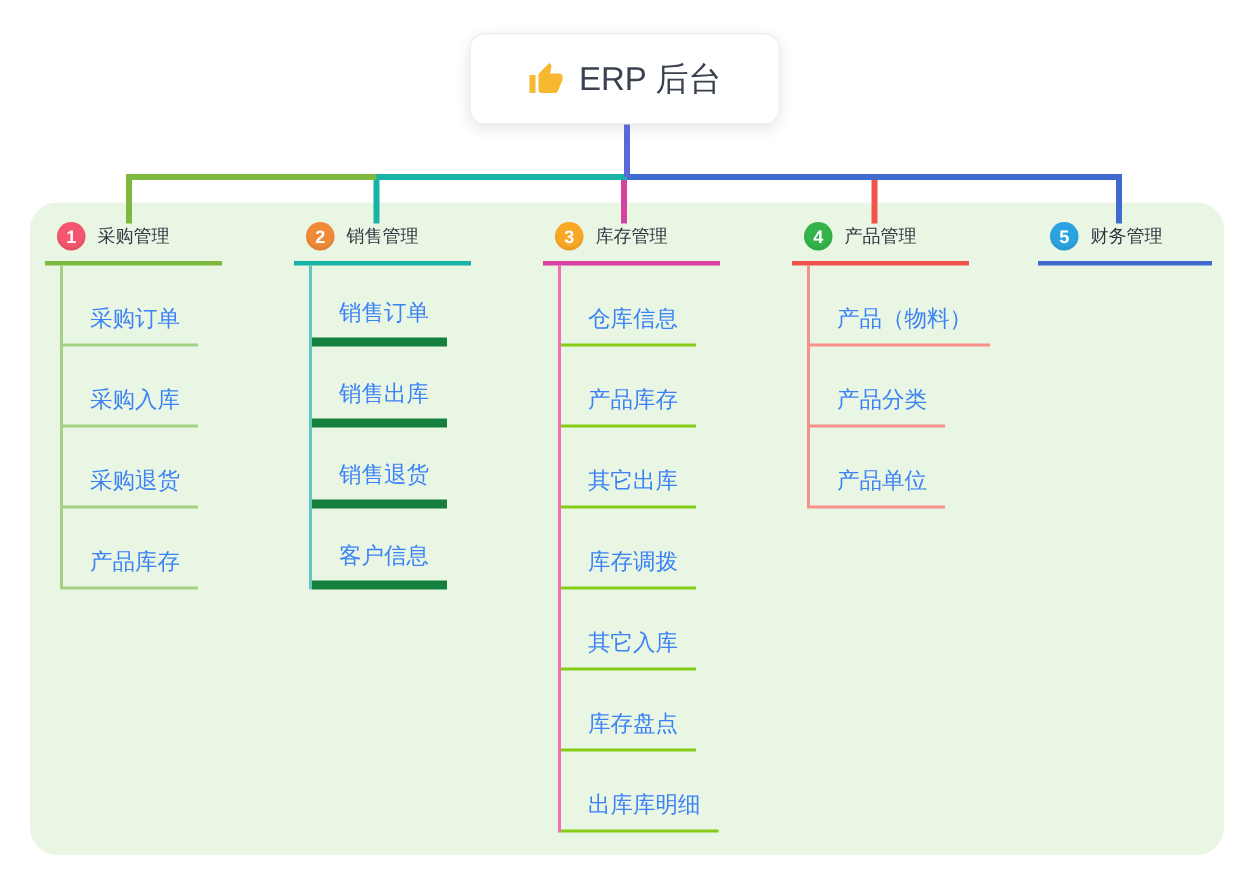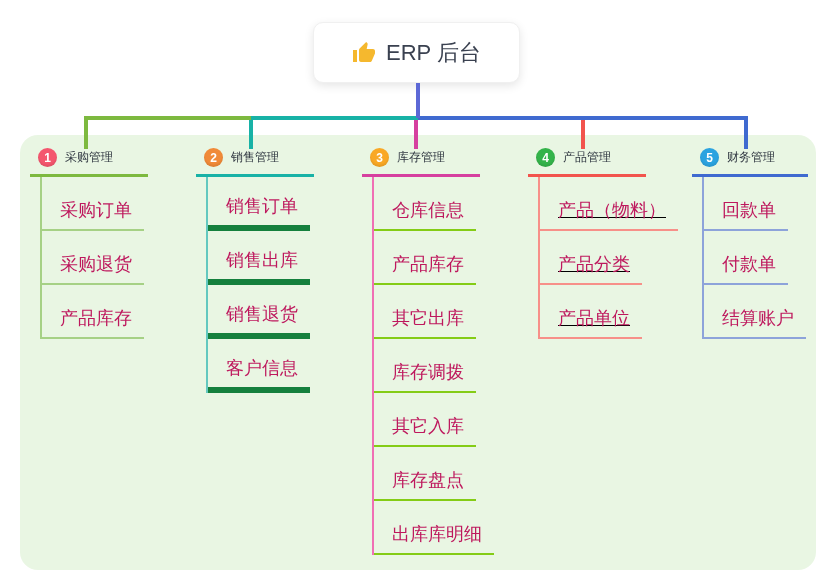--- a/index.html
+++ b/index.html
@@ -40,41 +40,41 @@
     padding:2px 0 7px 8px; }
   .badge { width:19px; height:19px; border-radius:50%; flex:0 0 19px;
     display:flex; align-items:center; justify-content:center;
     color:#fff; font-size:12px; font-weight:bold;
     box-shadow:inset 0 -2px 2px rgba(0,0,0,0.08); }
   .branch-label { font-size:12px; color:#2f3640; font-weight:500; white-space:nowrap; }
 
   .children { list-style:none; margin-left:10px; }
   .children li { height:54px; display:flex; align-items:flex-end;
     padding:0 12px 7px 18px; width:max-content;
-    font-size:18px; color:#be185d; white-space:nowrap; cursor:default; }
+    font-size:15px; color:#3b82f6; white-space:nowrap; cursor:default; }
 
   
   .b1 .branch-header { border-bottom:3px solid #7db93f; }
   .b1 .badge { background:#f4566e; }
   .b1 .children { border-left:2px solid #a6d185; }
   .b1 .children li { border-bottom:2px solid #a6d185; }
 
   .b2 .branch-header { border-bottom:3px solid #18b2a6; }
   .b2 .badge { background:#f08a38; }
   .b2 .children { border-left:2px solid #63c8bf; }
   .b2 .children li { border-bottom:6px solid #15803d; }
 
   .b3 .branch-header { border-bottom:3px solid #d6409f; }
   .b3 .badge { background:#f9a825; }
   .b3 .children { border-left:2px solid #f06fb4; }
   .b3 .children li { border-bottom:2px solid #84cc16; }
 
   .b4 .branch-header { border-bottom:3px solid #f2544d; }
   .b4 .badge { background:#34b34a; }
-  .b4 .children { border-left:2px solid #f79089;text-decoration:underline; }
+  .b4 .children { border-left:2px solid #f79089; }
   .b4 .children li { border-bottom:2px solid #f79089; }
 
   .b5 .branch-header { border-bottom:3px solid #3f6ad0; }
   .b5 .badge { background:#2ba3e0; }
   .b5 .children { border-left:2px solid #8da3da; }
   .b5 .children li { border-bottom:2px solid #8da3da; }
 
   .p1 { left:30px; }
   .p2 { left:196px; }
   .p3 { left:362px; }
@@ -107,20 +107,21 @@
     <span>ERP 后台</span>
   </div>
 
   <div class="branch b1 p1">
     <div class="branch-header">
       <span class="badge">1</span>
       <span class="branch-label">采购管理</span>
     </div>
     <ul class="children">
       <li>采购订单</li>
+      <li>采购入库</li>
       <li>采购退货</li>
       <li>产品库存</li>
     </ul>
   </div>
 
   <div class="branch b2 p2">
     <div class="branch-header">
       <span class="badge">2</span>
       <span class="branch-label">销售管理</span>
     </div>
@@ -158,20 +159,15 @@
       <li>产品分类</li>
       <li>产品单位</li>
     </ul>
   </div>
 
   <div class="branch b5 p5">
     <div class="branch-header">
       <span class="badge">5</span>
       <span class="branch-label">财务管理</span>
     </div>
-    <ul class="children">
-      <li>回款单</li>
-      <li>付款单</li>
-      <li>结算账户</li>
-    </ul>
   </div>
 
 </div>
 
 </body></html>

